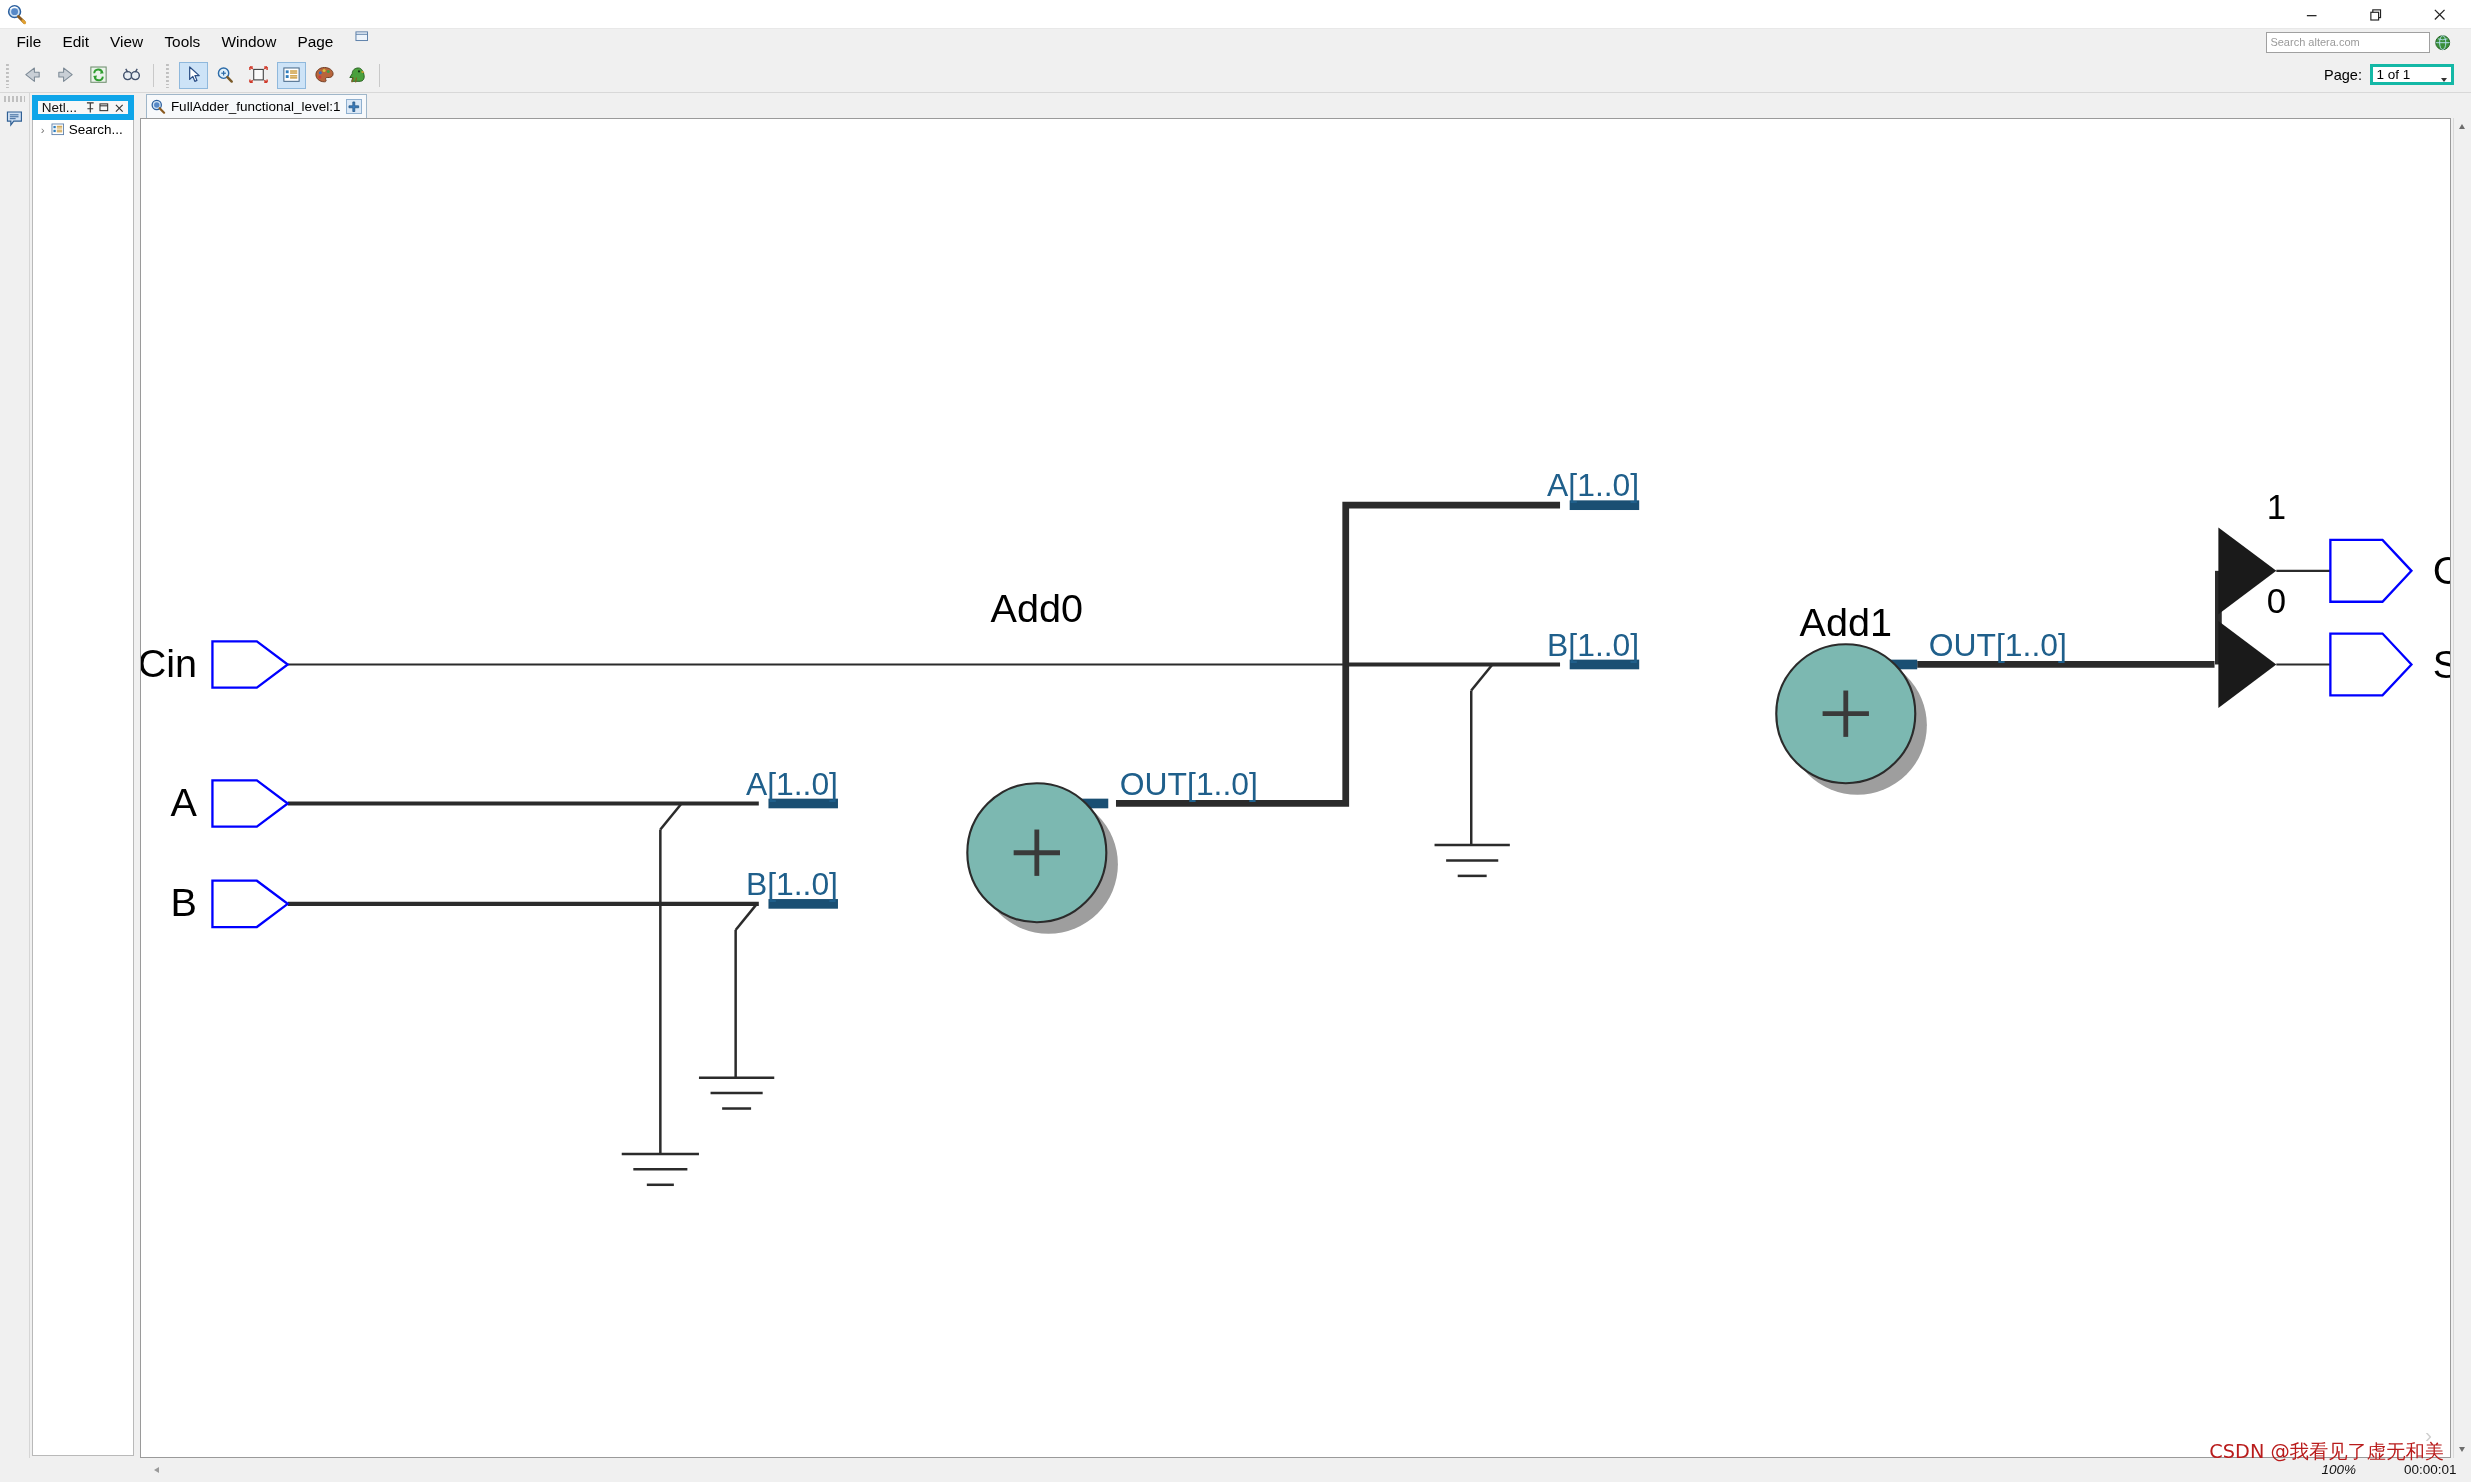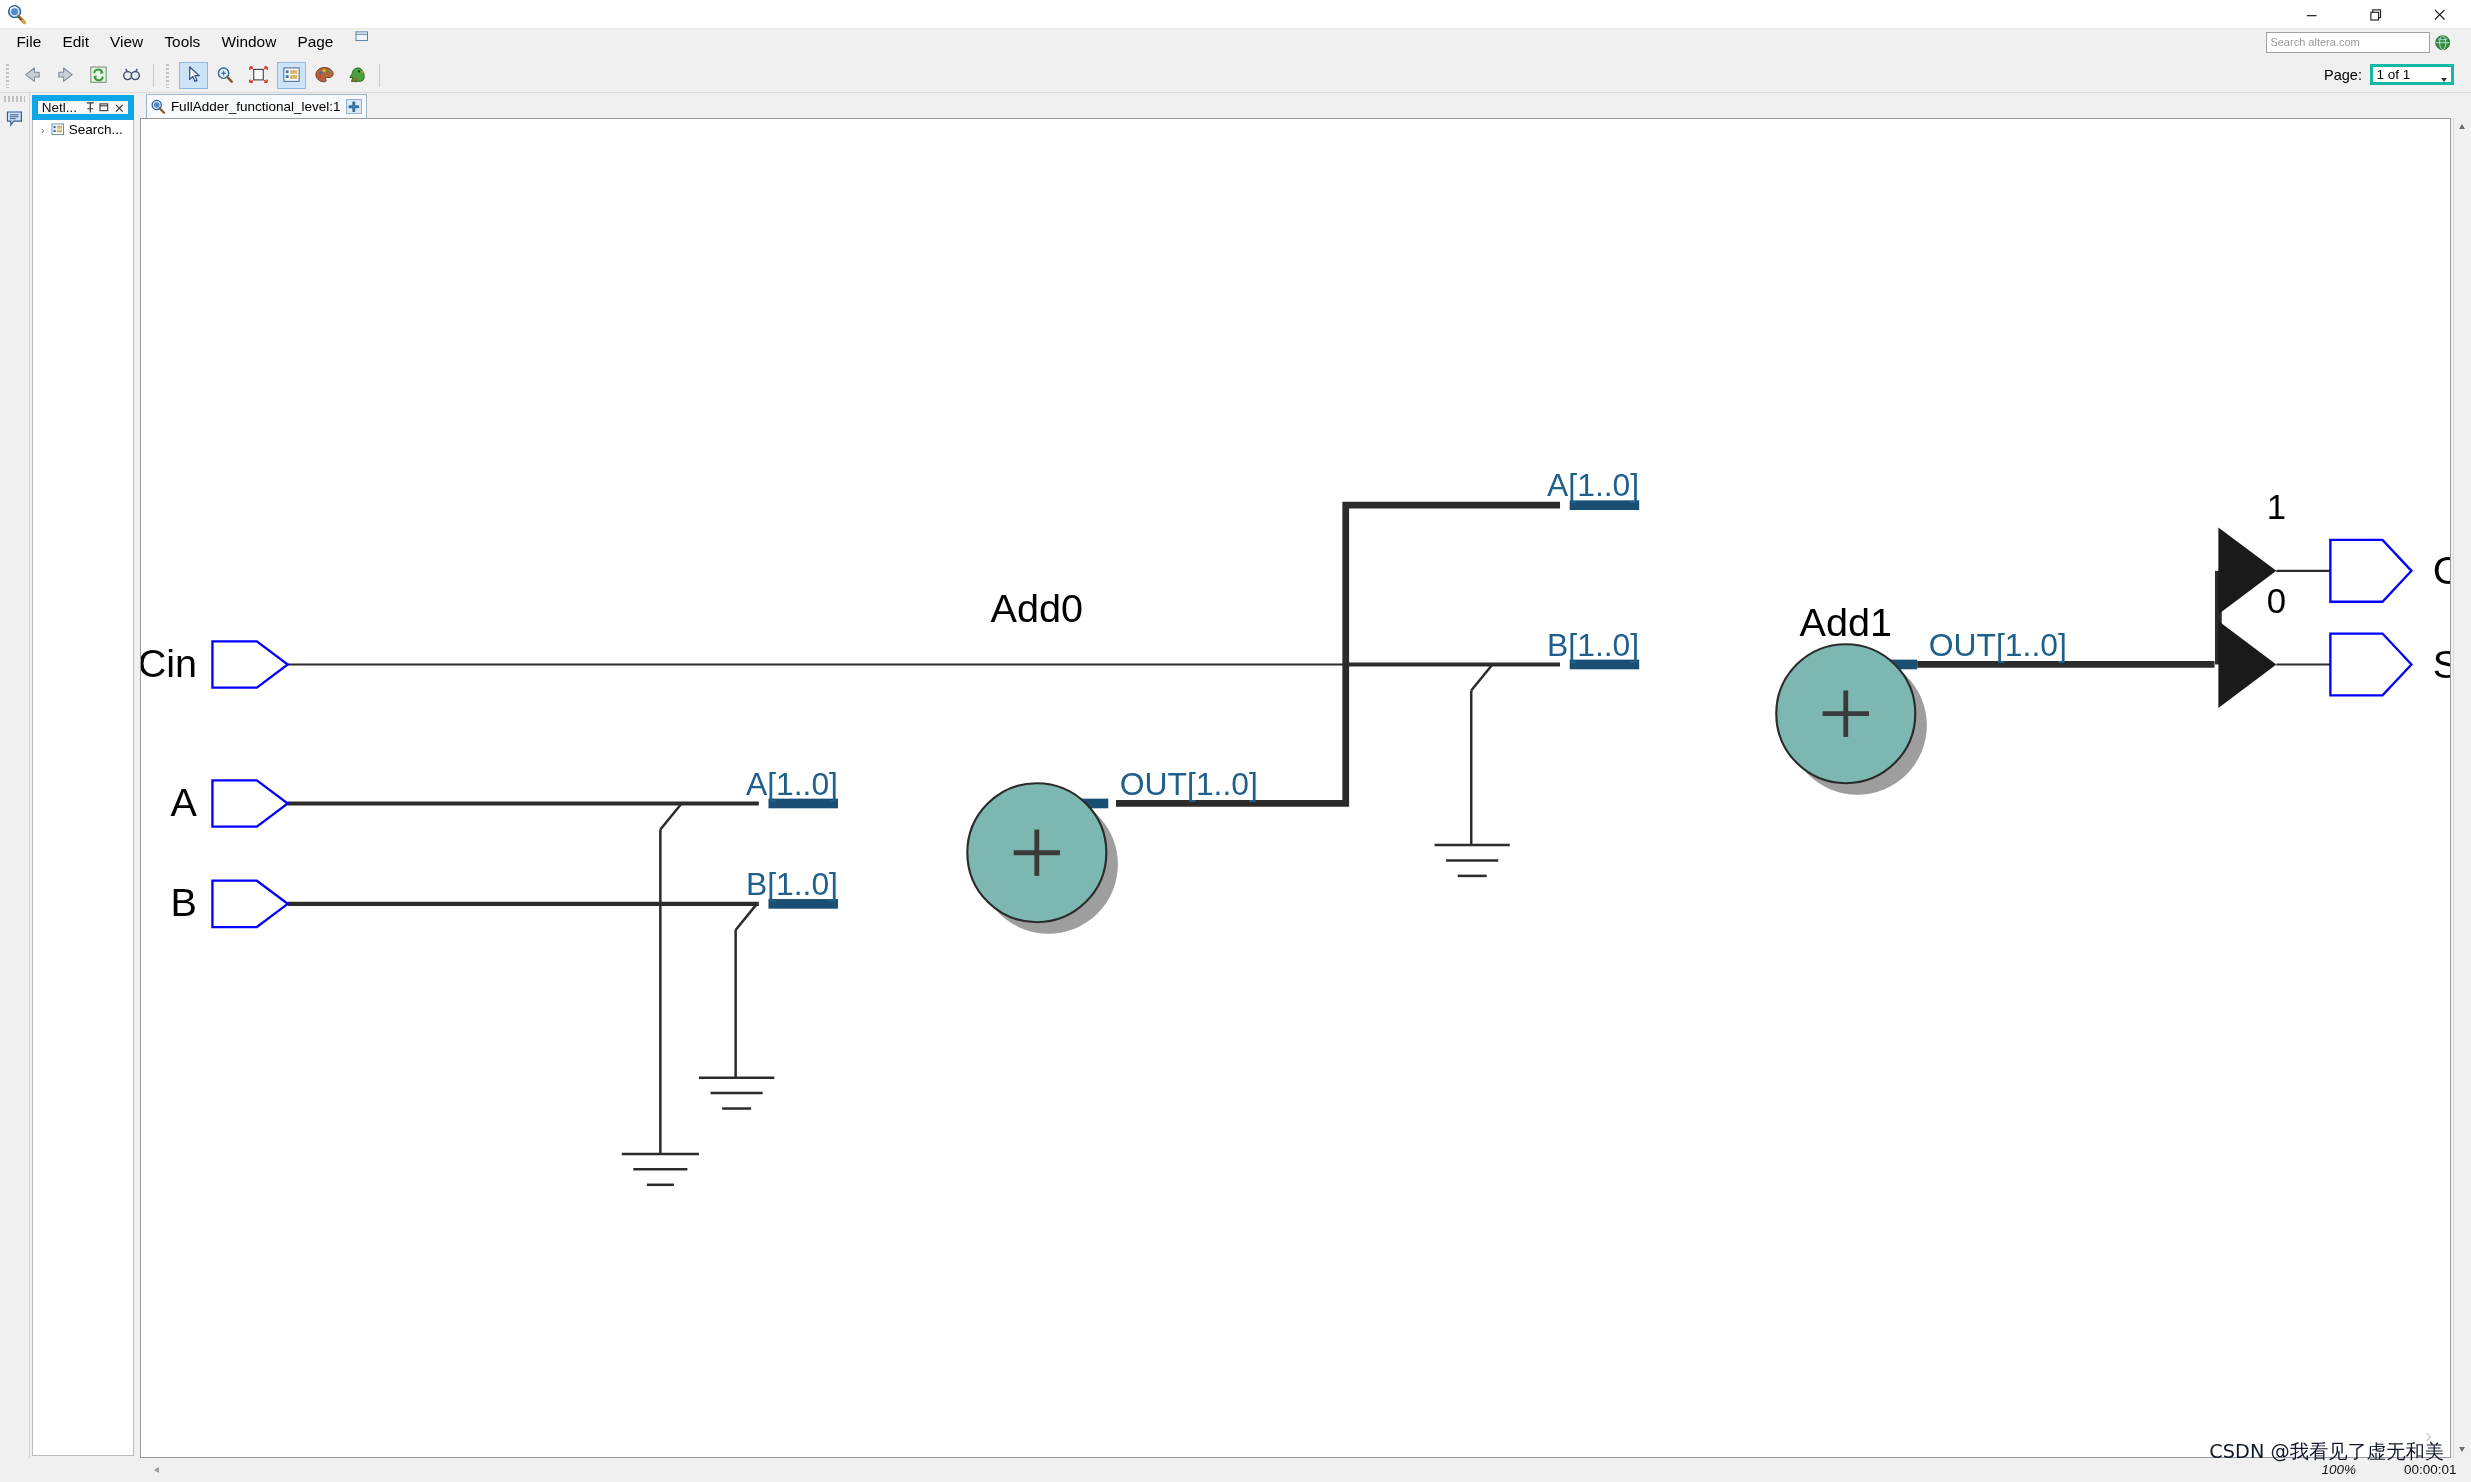--- a/index.html
+++ b/index.html
@@ -166,21 +166,21 @@
     display: flex; align-items: center; justify-content: center;
   }
   #status-zoom {
     position: absolute; right: 116px; top: 3.9px; font-size: 13.5px; color: #111; font-style: italic;
   }
   #status-time {
     position: absolute; right: 15.4px; top: 3.9px; font-size: 13.5px; color: #111;
   }
   #watermark {
     position: absolute; right: 27px; bottom: 17.4px;
-    font-size: 19.3px; color: #0f172a; white-space: nowrap;
+    font-size: 19.3px; color: #b91c1c; white-space: nowrap;
     font-family: "DejaVu Sans", sans-serif; pointer-events: none;
   }
   #wm-caret {
     position: absolute; right: 39px; bottom: 35px; font-size: 21px; color: #cfcfcf;
   }
 
   svg { display: block; }
 </style>
 </head>
 <body>

